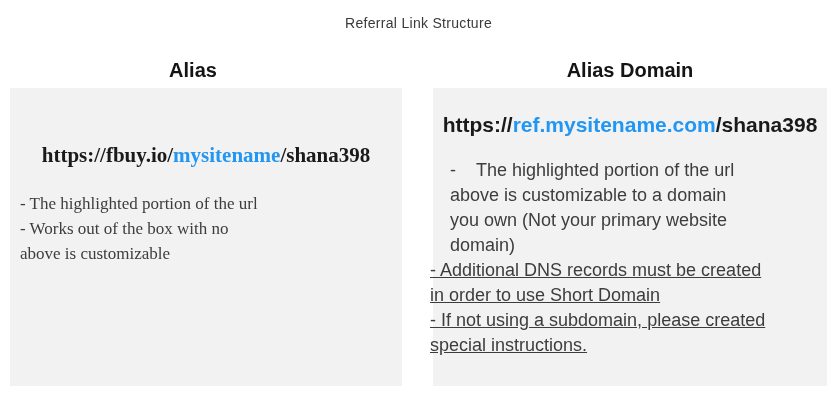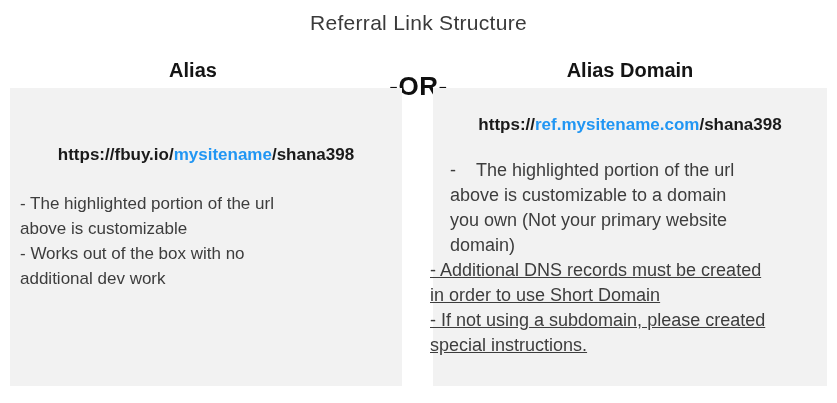--- a/index.html
+++ b/index.html
@@ -9,21 +9,21 @@
     height: 403px;
     background: #ffffff;
     font-family: "Liberation Sans", sans-serif;
     overflow: hidden;
   }
   .page-title {
     position: absolute;
     top: 12px; left: 0;
     width: 837px;
     text-align: center;
-    font-size: 21px;
+    font-size: 14px;
     font-weight: 500;
     letter-spacing: 0.3px;
     color: #3a3a3a;
     line-height: 22px;
   }
   .col-head {
     position: absolute;
     top: 58px;
     text-align: center;
     font-size: 20px;
@@ -43,26 +43,26 @@
     color: #0f0f0f;
     line-height: 30px;
     letter-spacing: 0.5px;
   }
   .panel {
     position: absolute;
     top: 88px;
     height: 298px;
     background: #f2f2f2;
   }
-  .panel.left  { left: 10px;  width: 392px; }
+  .panel.left  { left: 10px;  width: 392px; font-family: Liberation Serif, serif; }
   .panel.right { left: 433px; width: 394px; }
   .url-line {
     text-align: center;
     font-weight: 700;
-    font-size: 17px;
+    font-size: 21px;
     line-height: 22px;
     color: #1a1a1a;
     white-space: nowrap;
   }
   .panel.left  .url-line { padding-top: 56px; }
   .panel.right .url-line { padding-top: 26px; }
   .hl { color: #2196f3; }
   .bullets {
     text-align: left;
     color: #3d3d3d;
@@ -86,31 +86,29 @@
 </head>
 <body>
 
 <div class="stage">
 
   <div class="page-title">Referral Link Structure</div>
 
   <div class="col-head alias">Alias</div>
   <div class="col-head shortdomain">Alias Domain</div>
 
-  <div class="or-divider">-OR-</div>
 
   <div class="panel left">
     <div class="url-line">
       <span>https://</span><span>fbuy.io/</span><span class="hl">mysitename</span><span>/shana398</span>
     </div>
     <div class="bullets">
       <div class="line">- The highlighted portion of the url</div>
+      <div class="line">- Works out of the box with no</div>
       <div class="line">above is customizable</div>
-      <div class="line">- Works out of the box with no</div>
-      <div class="line">additional dev work</div>
     </div>
   </div>
 
   <div class="panel right">
     <div class="url-line">
       <span>https://</span><span class="hl">ref.mysitename.com</span><span>/shana398</span>
     </div>
     <div class="bullets">
       <div class="bullet-group indented">
         <div class="line">-&nbsp;&nbsp;&nbsp;&nbsp;The highlighted portion of the url</div>

